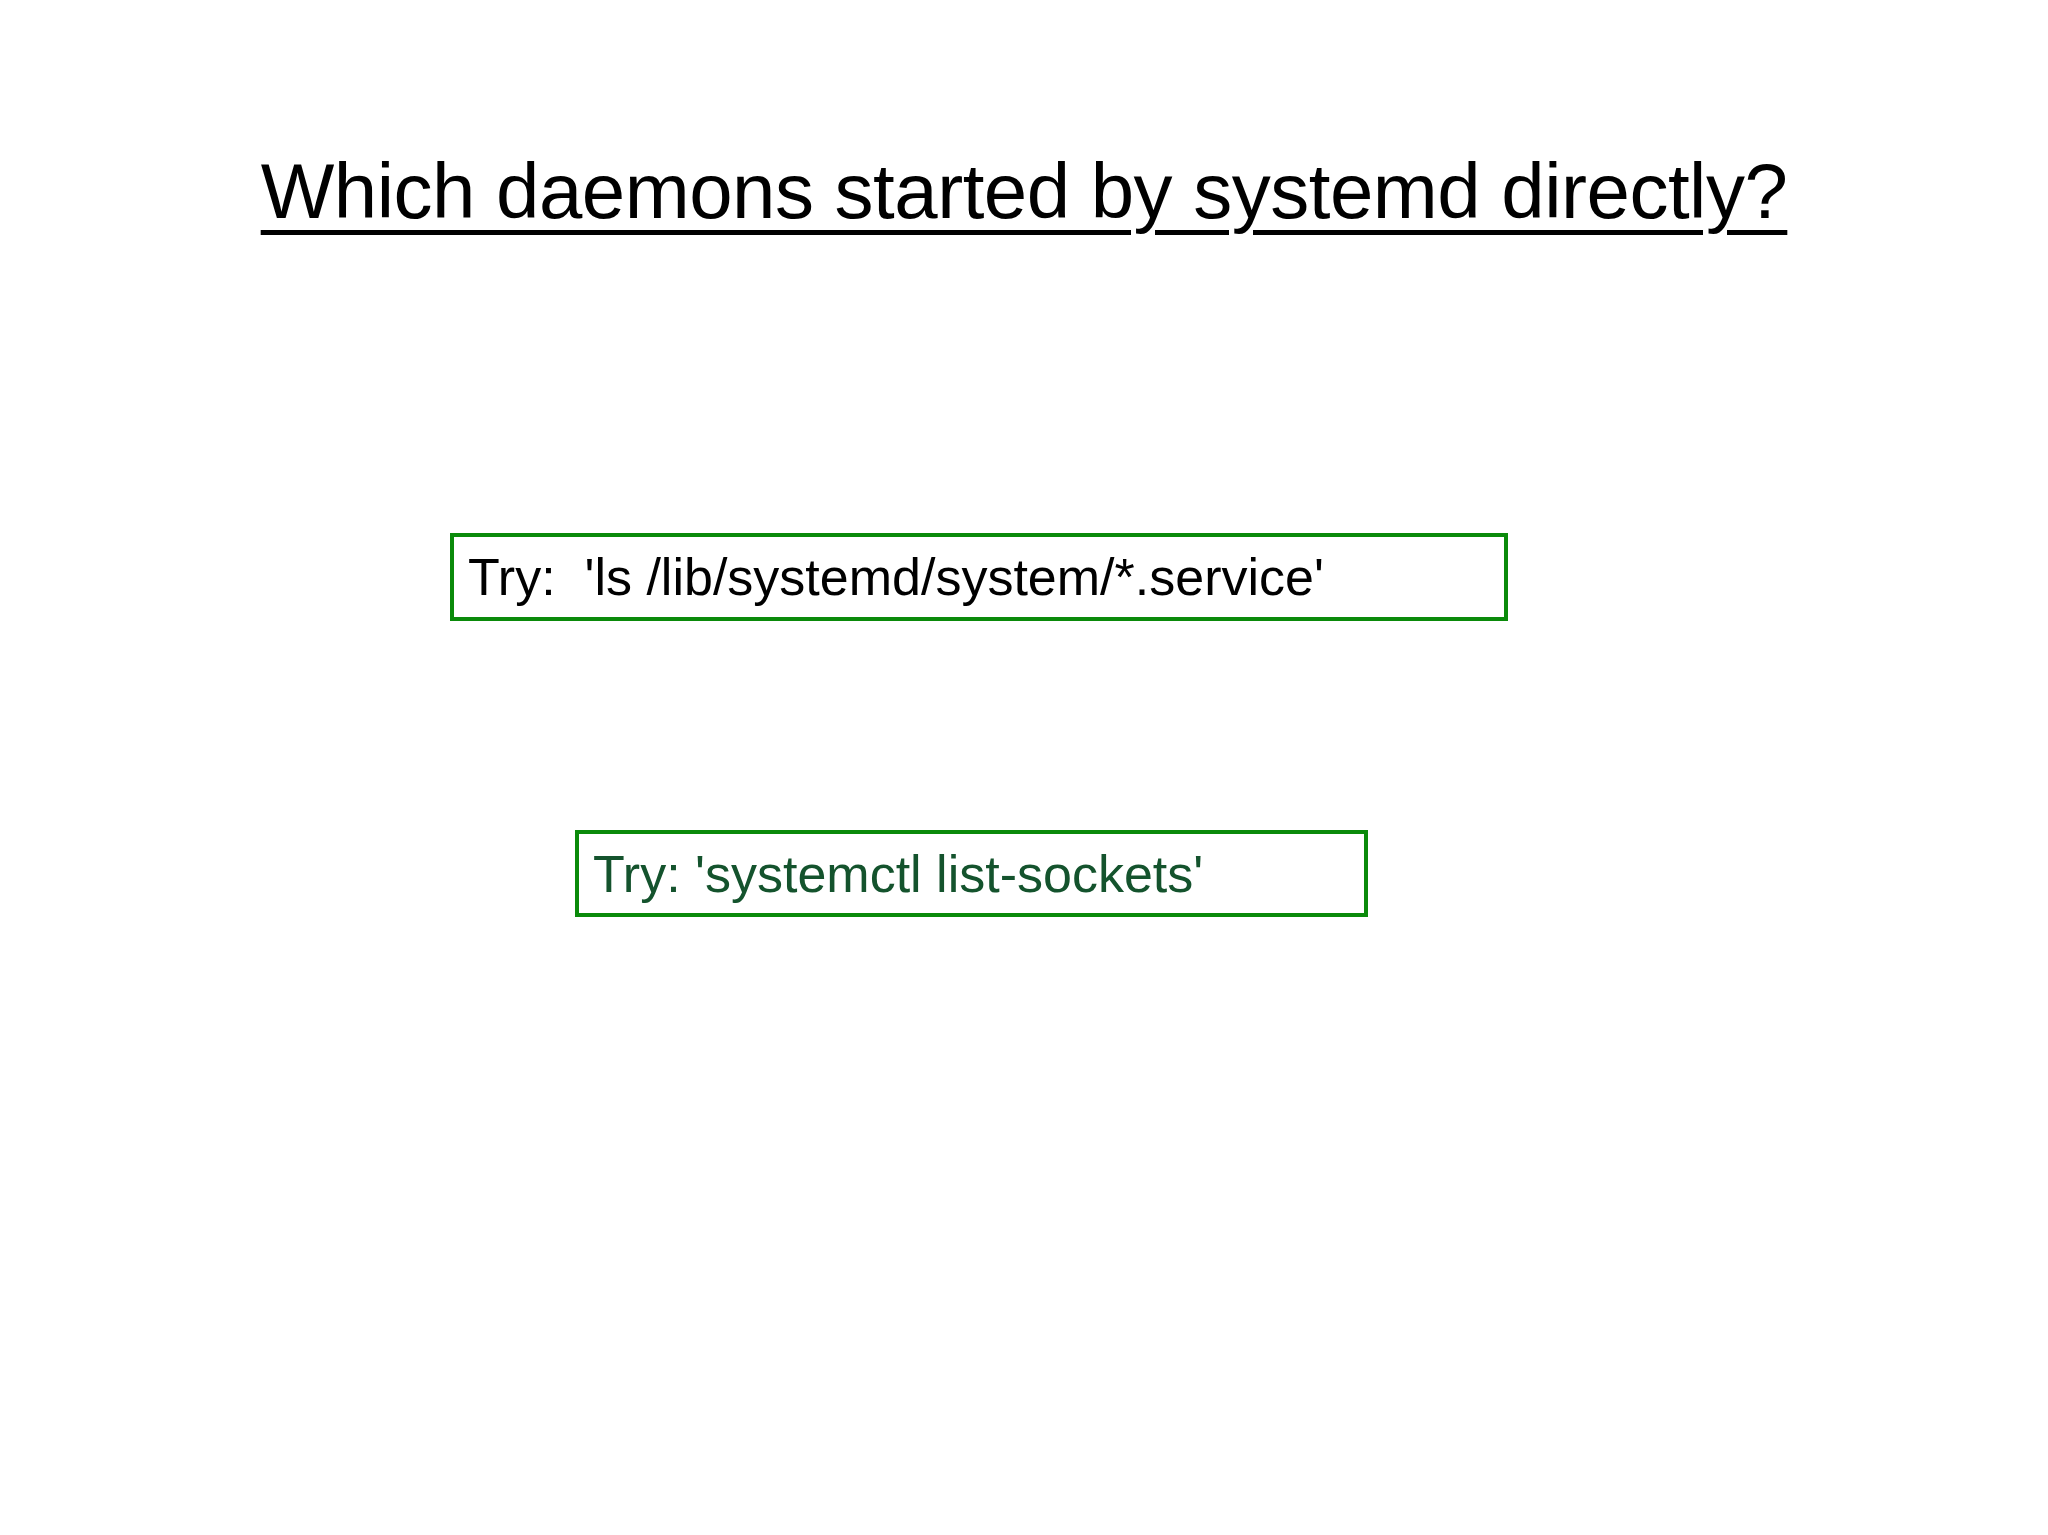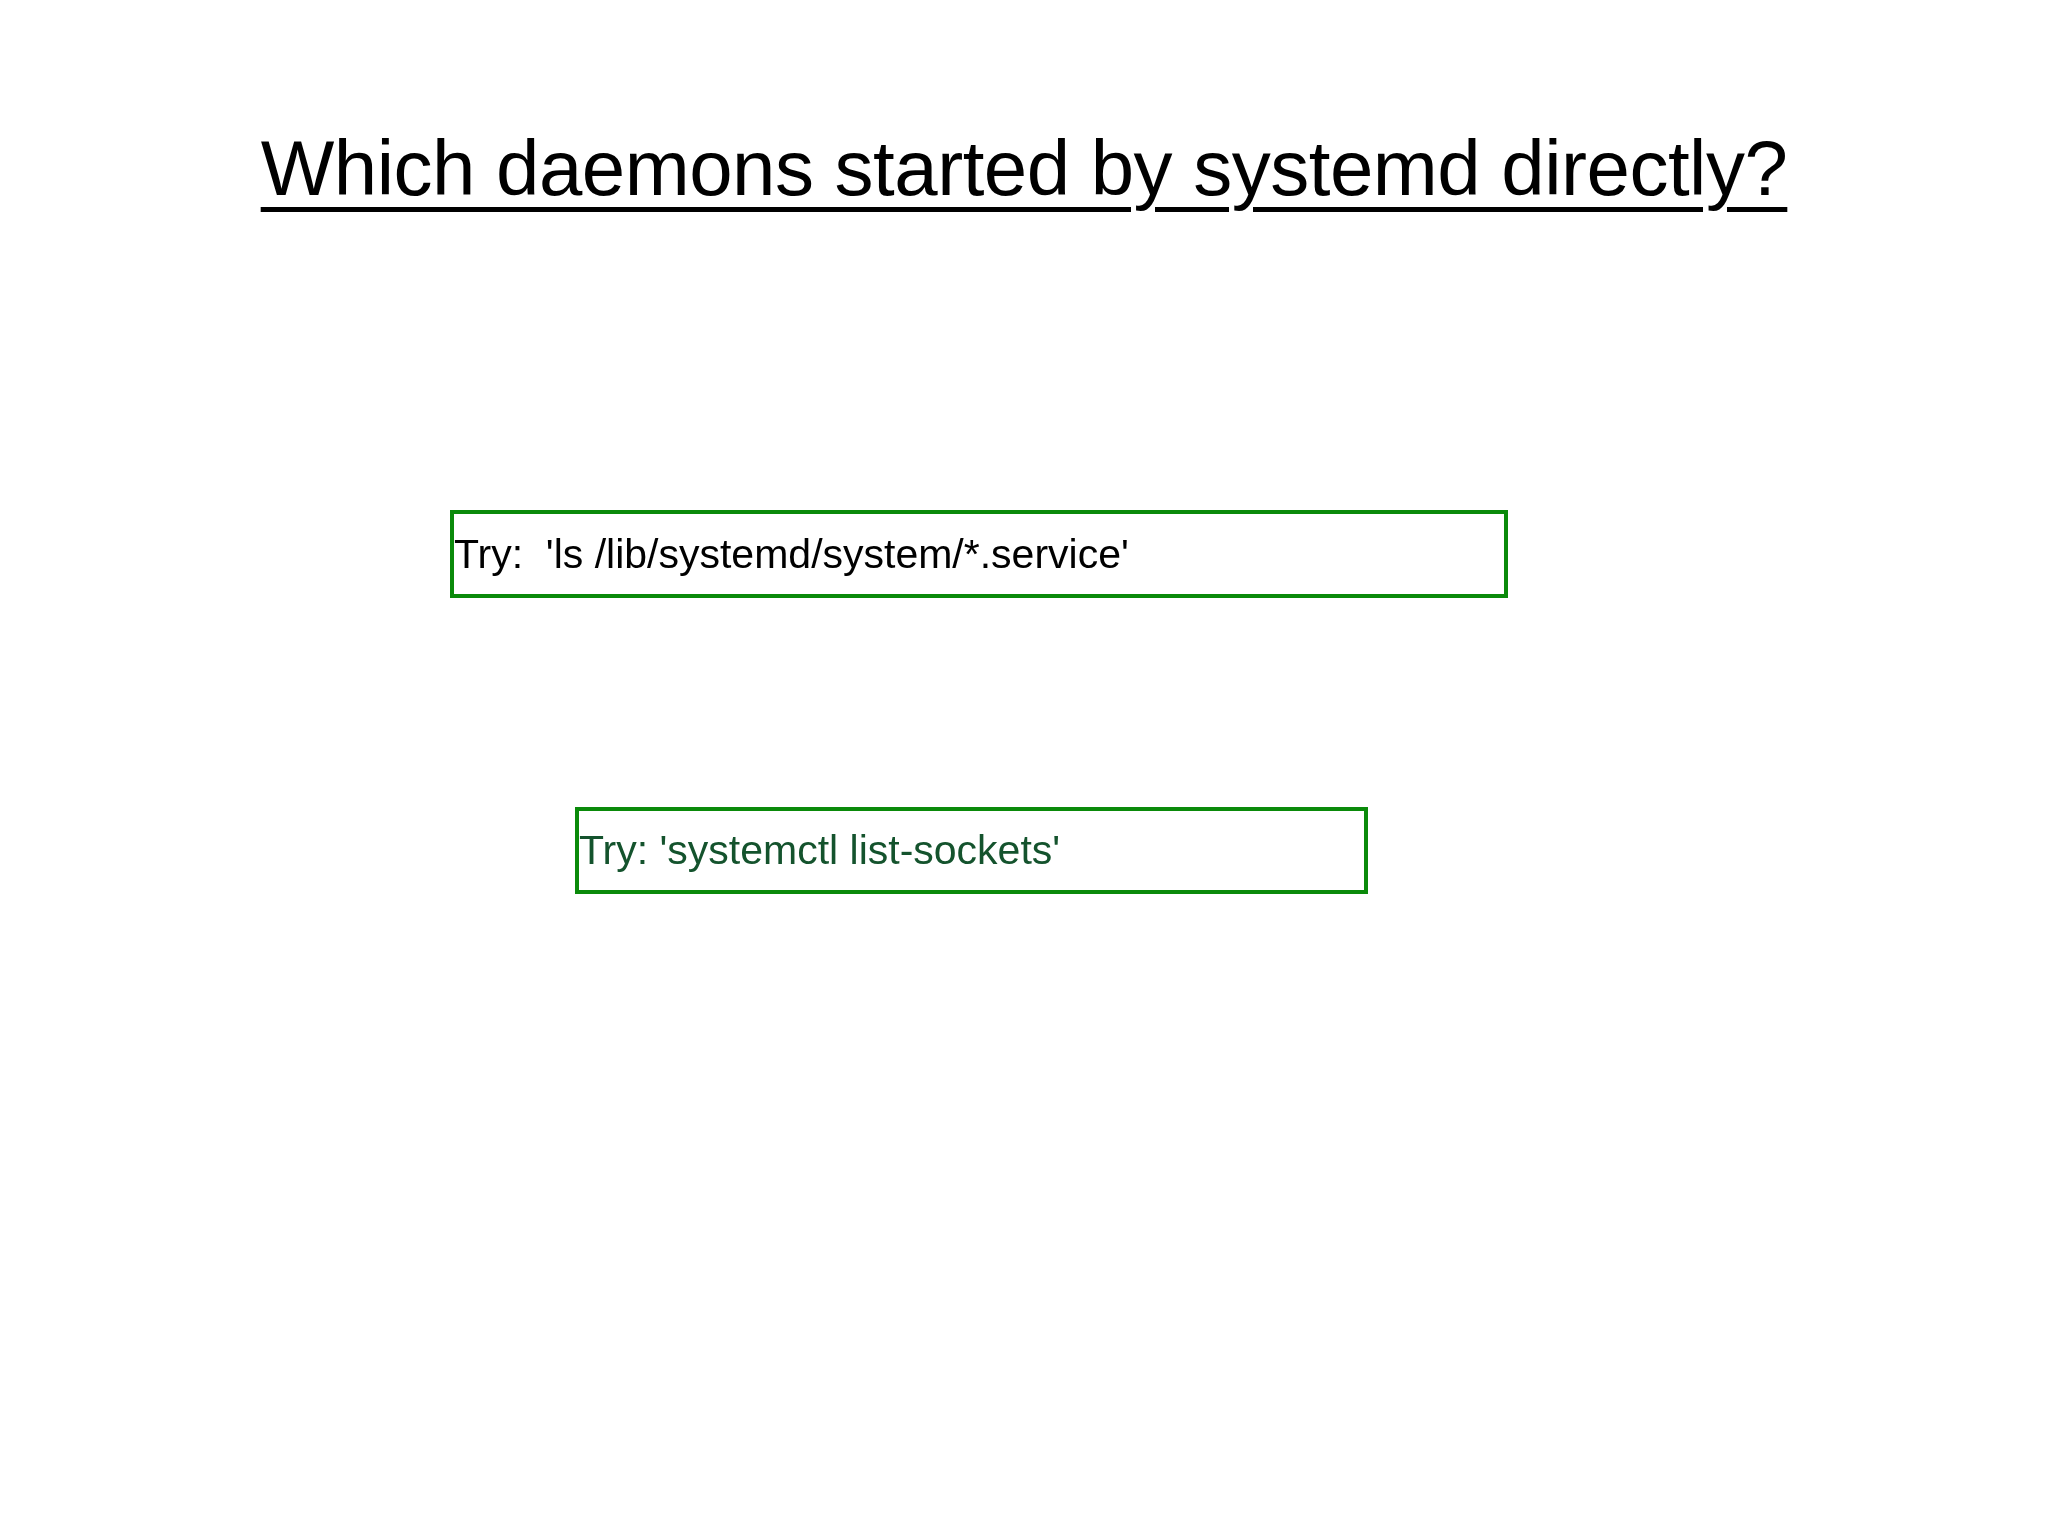--- a/index.html
+++ b/index.html
@@ -13,20 +13,21 @@
     overflow: hidden;
     font-family: "Liberation Sans", sans-serif;
     color: #000000;
     position: relative;
   }
 
   .slide {
     position: absolute;
     inset: 0;
     background: #ffffff;
+    margin-top: 23px;
   }
 
   
   .slide-title {
     position: absolute;
     left: 0;
     top: 128px;
     width: 2048px;
     text-align: center;
     font-size: 78px;
@@ -47,25 +48,26 @@
     position: absolute;
     box-sizing: border-box;
     background: #ffffff;
     border: 4px solid var(--callout-border, #0a8a0a);
     display: flex;
     align-items: center;
     white-space: nowrap;
     overflow: hidden;
   }
   .callout-text {
-    font-size: 41px;
+    font-size: 52px;
     line-height: 1;
     font-weight: 400;
     color: #000000;
     white-space: pre;
+    padding-left: 14px;
   }
 
   #callout-1 {
     left: 450px;
     top: 510px;
     width: 1058px;
     height: 88px;
   }
   #callout-2 {
     left: 575px;

